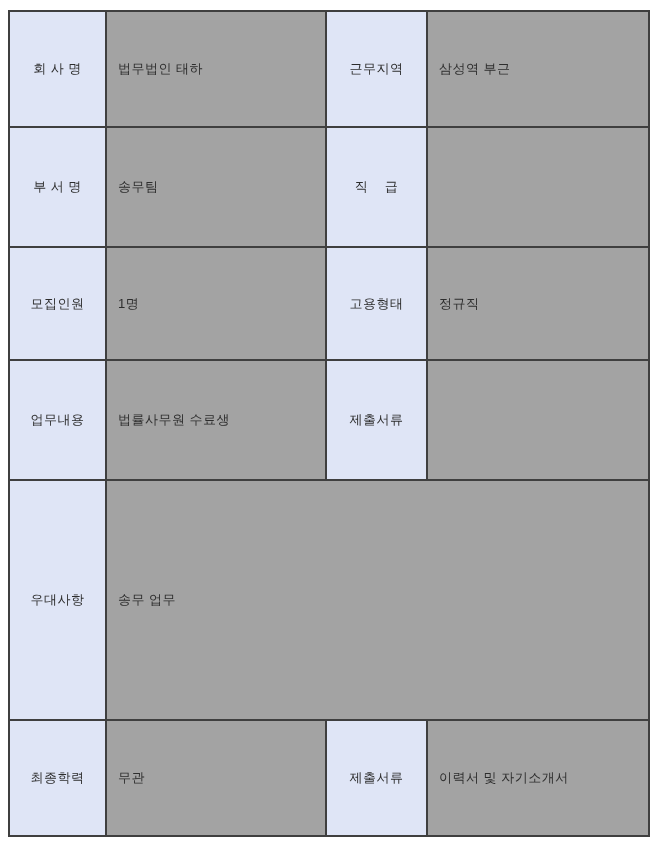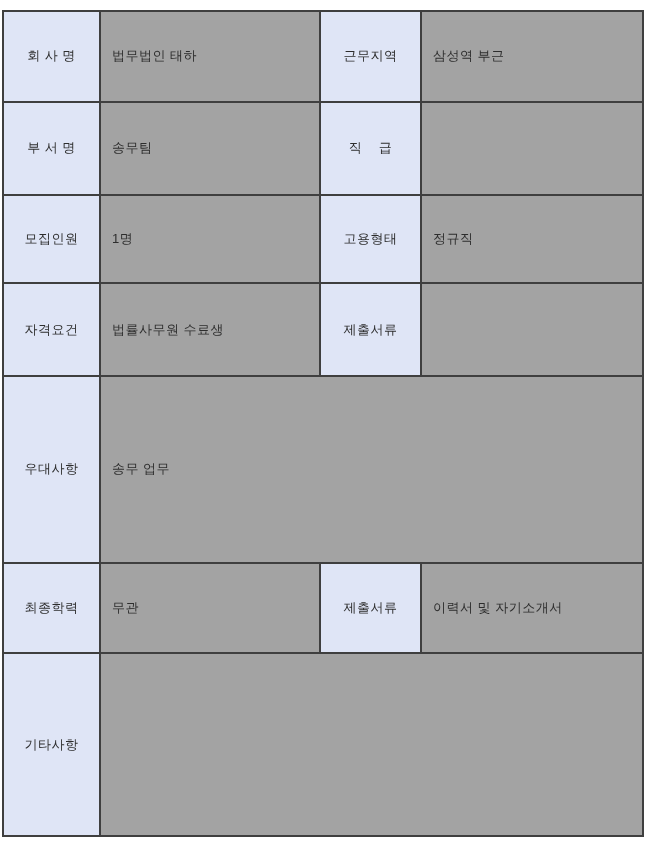--- a/index.html
+++ b/index.html
@@ -7,21 +7,21 @@
     padding: 0;
     background: #ffffff;
     width: 660px;
     height: 841px;
     font-family: "Liberation Sans", "DejaVu Sans", sans-serif;
   }
   .page {
     box-sizing: border-box;
     width: 660px;
     height: 841px;
-    padding: 10px 10px 4px 2px;
+    padding: 10px 10px 4px 8px;
   }
   table.job {
     border-collapse: collapse;
     table-layout: fixed;
     width: 640px;
     height: 827px;
   }
   table.job td {
     border: 2px solid #3f3f3f;
     font-size: 13px;
@@ -77,34 +77,30 @@
         <td class="lbl">직    급</td>
         <td class="val"></td>
       </tr>
       <tr class="r2">
         <td class="lbl">모집인원</td>
         <td class="val">1명</td>
         <td class="lbl">고용형태</td>
         <td class="val">정규직</td>
       </tr>
       <tr class="r3">
-        <td class="lbl">자격요건</td>
+        <td class="lbl">업무내용</td>
         <td class="val">법률사무원 수료생</td>
         <td class="lbl">제출서류</td>
         <td class="val"></td>
       </tr>
       <tr class="r4">
         <td class="lbl">우대사항</td>
         <td class="val" colspan="3">송무 업무</td>
       </tr>
       <tr class="r6">
         <td class="lbl">최종학력</td>
         <td class="val">무관</td>
         <td class="lbl">제출서류</td>
         <td class="val">이력서 및 자기소개서</td>
       </tr>
-      <tr class="r8">
-        <td class="lbl">기타사항</td>
-        <td class="val" colspan="3"></td>
-      </tr>
     </tbody>
   </table>
 </div>
 
 </body></html>

